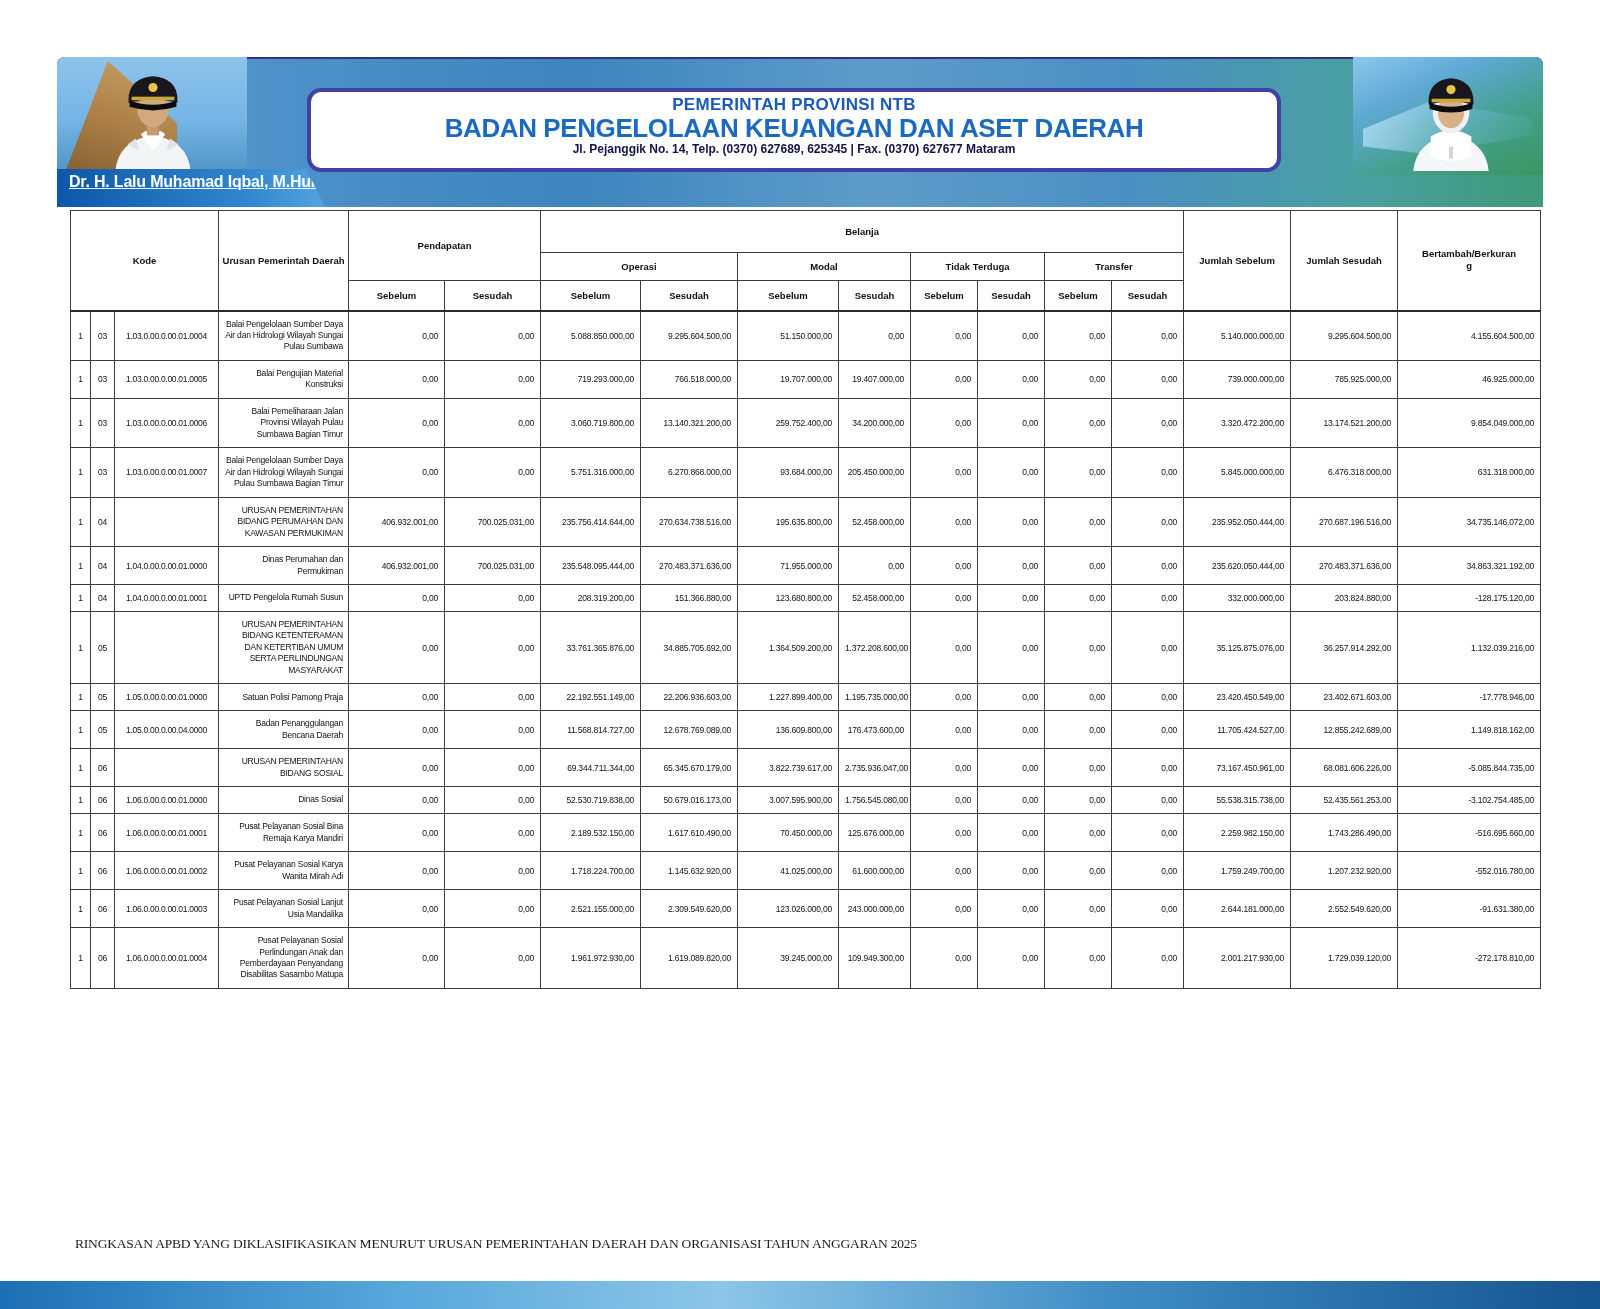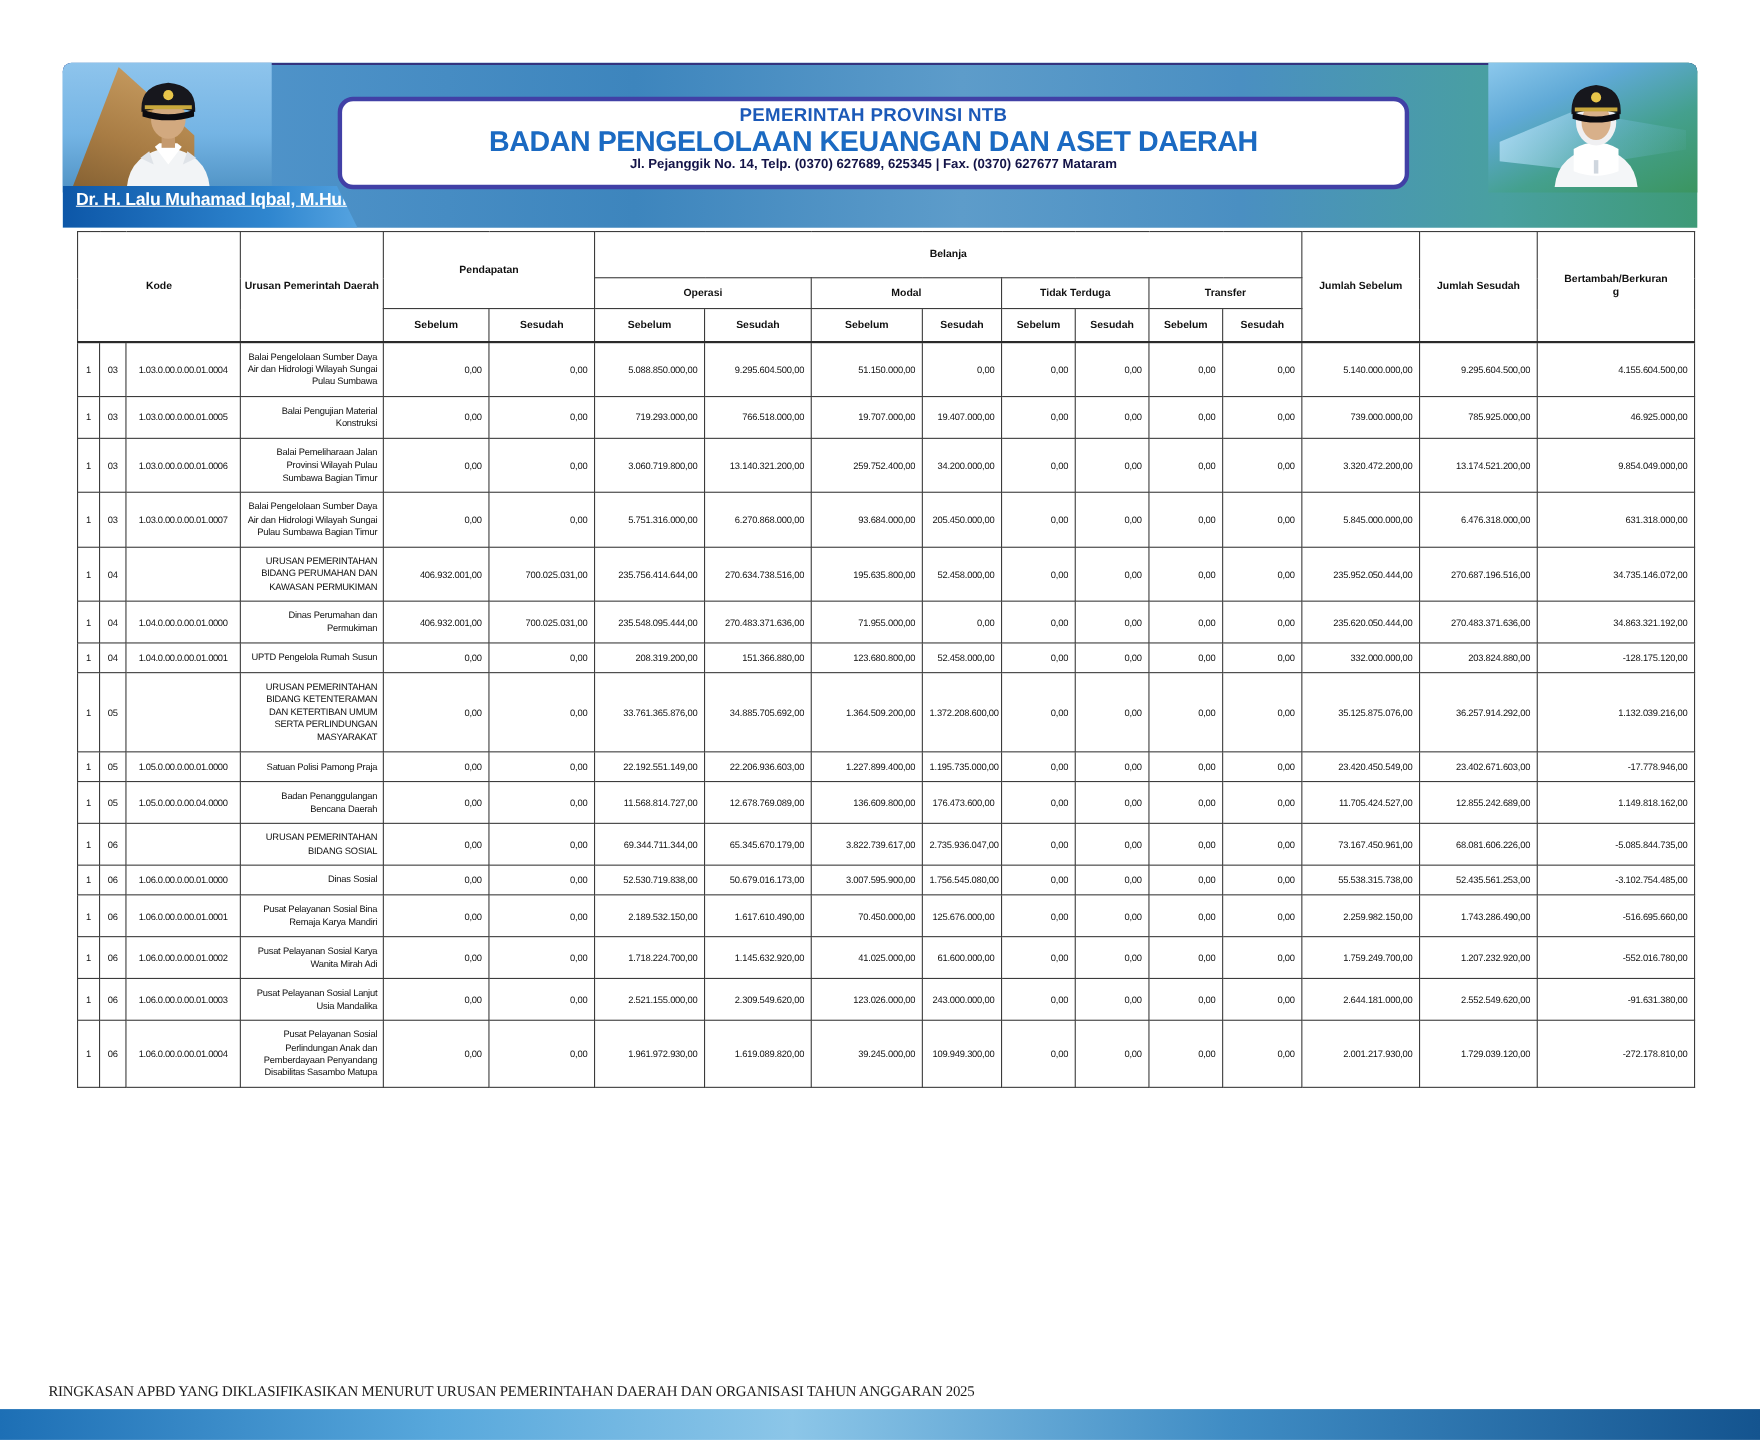--- a/index.html
+++ b/index.html
@@ -47,22 +47,22 @@
   table.apbd thead tr.tier3 th { height:30px; }
   table.apbd thead { border-bottom:2px solid #2a2a2a; }
   table.apbd tbody tr { border-top:1.5px solid #2a2a2a; }
   td.c-num  { font-size:8.5px; text-align:center; padding:8px 2px; letter-spacing:-.2px; }
   td.c-code { font-size:8.5px; text-align:center; padding:8px 2px; letter-spacing:-.3px; white-space:nowrap; }
   td.c-name { font-size:8.5px; text-align:right; padding:7px 5px; line-height:1.35; letter-spacing:-.2px; }
   td.c-val  { font-size:8.5px; text-align:right; padding:8px 6px; letter-spacing:-.2px; white-space:nowrap; }
   .bk-wrap { display:inline-block; width:96px; word-break:break-all; line-height:1.3; }
 
   
-  .caption { position:absolute; left:44px; top:1236px; font-family:"Liberation Serif",serif; font-size:13.5px;
-    color:#1c1c1c; letter-spacing:-.2px;margin-top:21px; }
+  .caption { position:absolute; left:75px; top:1236px; font-family:"Liberation Serif",serif; font-size:13.5px;
+    color:#1c1c1c; letter-spacing:-.2px; }
   .bottom-bar { position:absolute; left:0; bottom:0; width:1600px; height:28px;
     background:linear-gradient(90deg,#1d6fb5 0%,#58a8dc 25%,#8cc6e8 45%,#3f8cc4 70%,#14548f 100%); }
 </style>
 </head>
 <body>
 
 <div class="banner">
   <div class="photo photo-left">
     <div class="hut"></div>
     <div class="figure figure-left">

